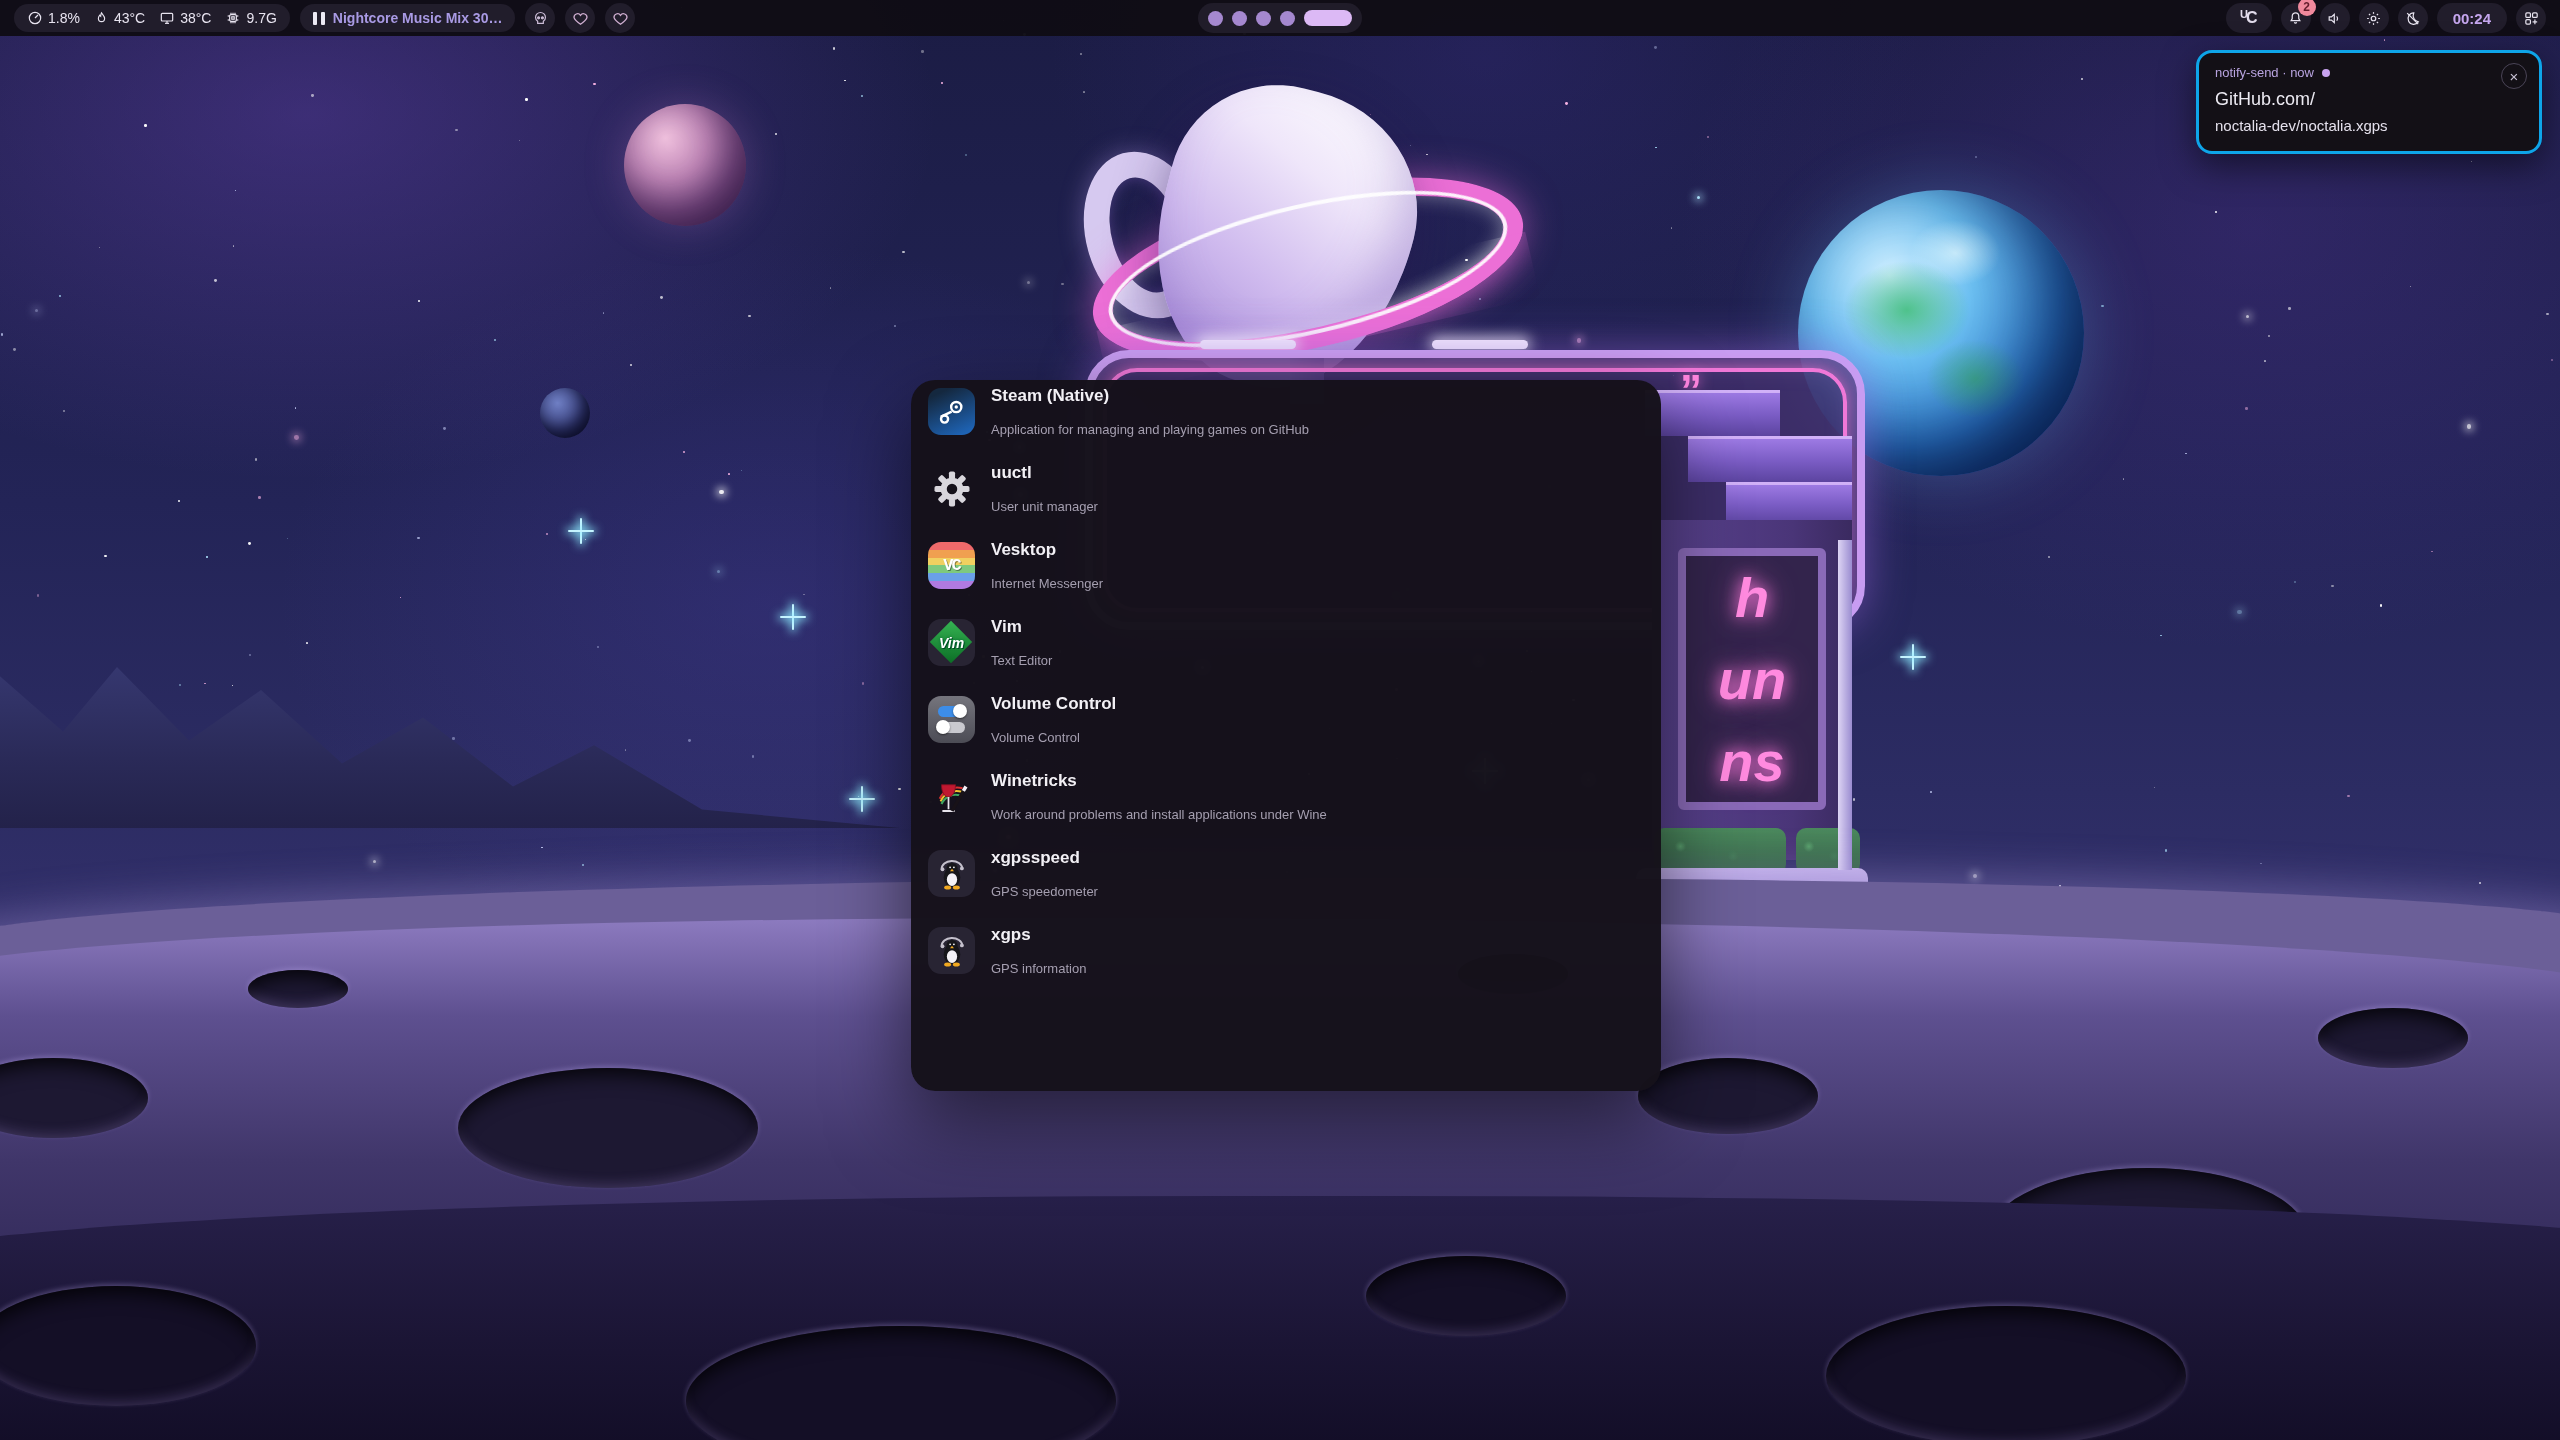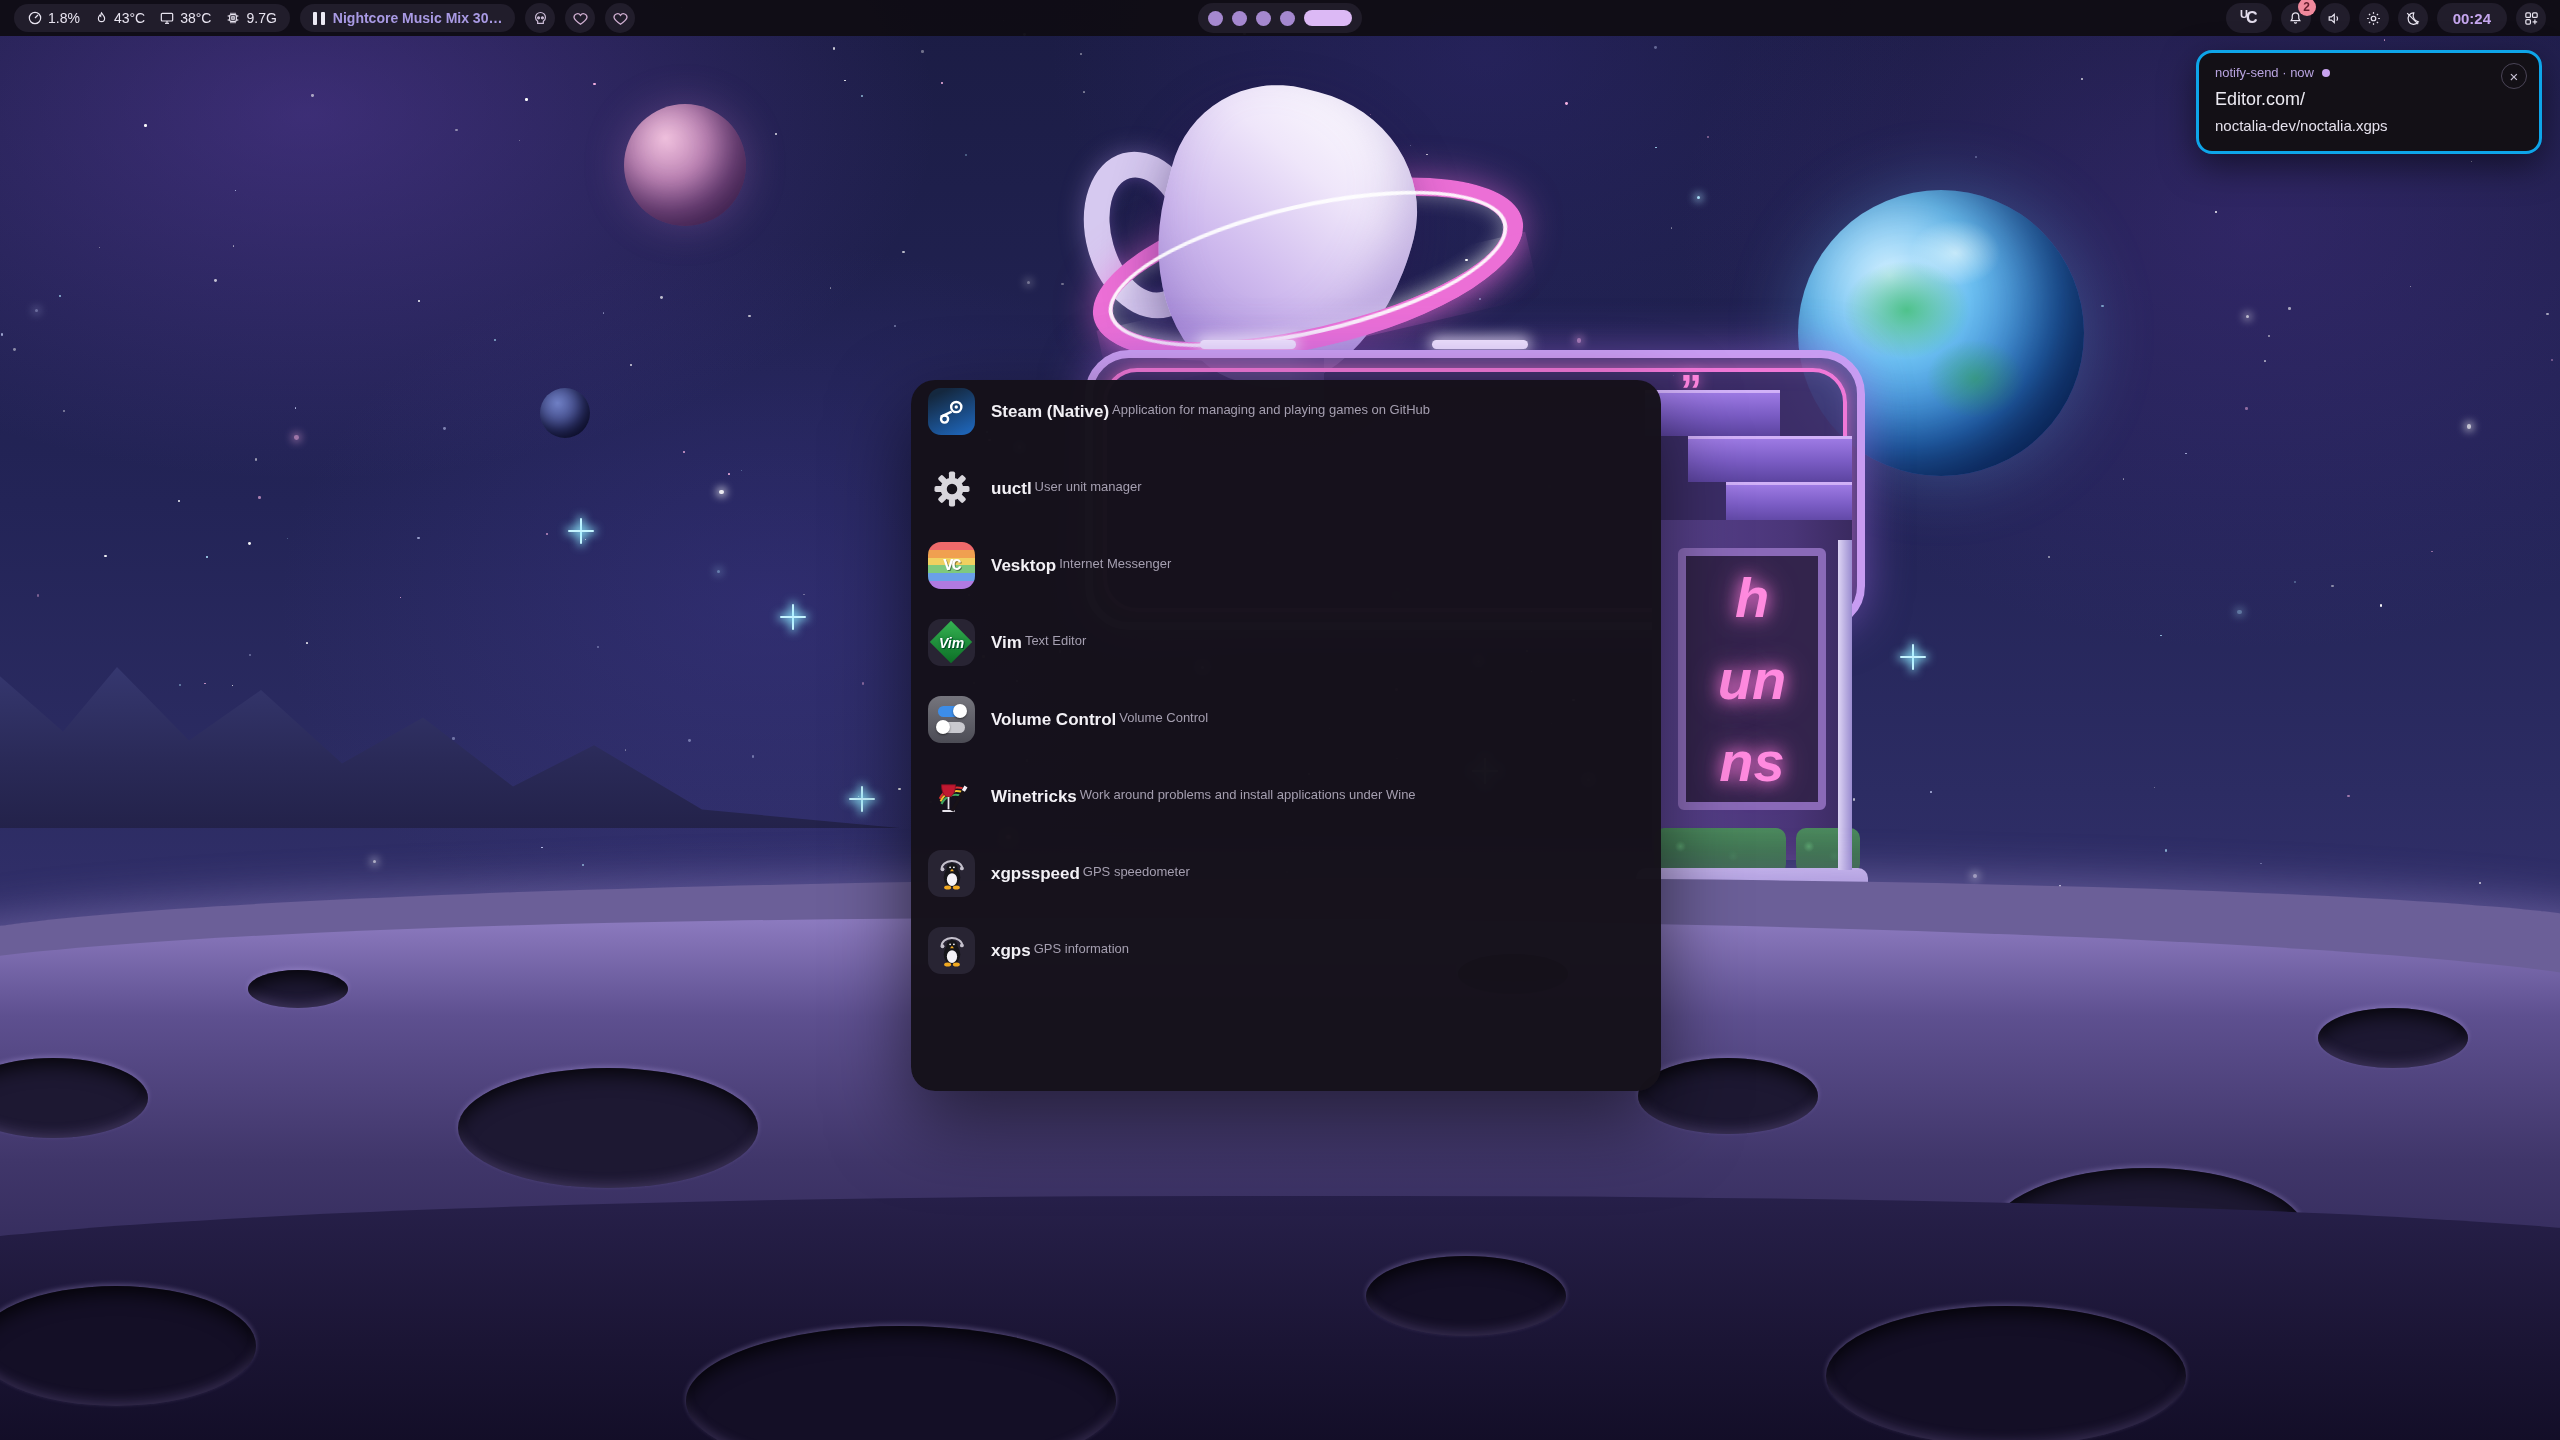--- a/index.html
+++ b/index.html
@@ -155,21 +155,21 @@
     font-family:"Liberation Sans","DejaVu Sans",sans-serif; }
   .search-input::placeholder { color:#918b9e; }
   .results { flex:1; padding:0 17px; overflow:hidden; }
   .row { display:flex; align-items:center; gap:16px; height:63px; margin-bottom:14px; }
   .tile { width:47px; height:47px; border-radius:13px; display:flex; align-items:center;
     justify-content:center; flex-shrink:0; position:relative; overflow:hidden; }
   .tile.plain { background:transparent; }
   .tile.dark  { background:#282433; }
   .tile.steam { background:linear-gradient(155deg,#14283f 15%,#1e63b4 90%); }
   .tile.gray  { background:linear-gradient(180deg,#75757d,#4c4c55); }
-  .rowtext { display:flex; flex-direction:row; gap:3px; }
+  .rowtext { display:flex; flex-direction:column; gap:16px; }
   .rtitle { color:#f2f0f5; font-size:17px; font-weight:bold; }
   .rsub   { color:#a59fb0; font-size:13px; }
   .vesk { width:100%; height:100%; display:flex; flex-direction:column; }
   .vesk i { flex:1; }
   .vesk-vc { position:absolute; inset:0; display:flex; align-items:center; justify-content:center;
     color:#fff; font-family:"Liberation Mono","DejaVu Sans Mono",monospace; font-weight:bold;
     font-size:17px; text-shadow:1px 1px 0 #00000066; letter-spacing:-2px; }
   .vim-diamond { position:absolute; width:30px; height:30px; left:8px; top:8px;
     transform:rotate(45deg); background:linear-gradient(135deg,#35b352,#0c6e26); }
   .vim-label { position:absolute; inset:0; display:flex; align-items:center; justify-content:center;
@@ -568,21 +568,21 @@
 </header>
 
 <aside class="notif">
   <div class="notif-head">
     <span class="notif-src">notify-send · now</span>
     <span class="notif-dot"></span>
   </div>
   <div class="notif-close">
     <span>×</span>
   </div>
-  <div class="notif-title">Editor.com/</div>
+  <div class="notif-title">GitHub.com/</div>
   <div class="notif-body">noctalia-dev/noctalia.xgps</div>
 </aside>
 
 <main class="launcher">
 
   <div class="results">
 
     <div class="row">
       <span class="tile steam">
         <svg width="34" height="34" viewBox="0 0 48 48" fill="none" stroke="#fff" stroke-width="3.4">

